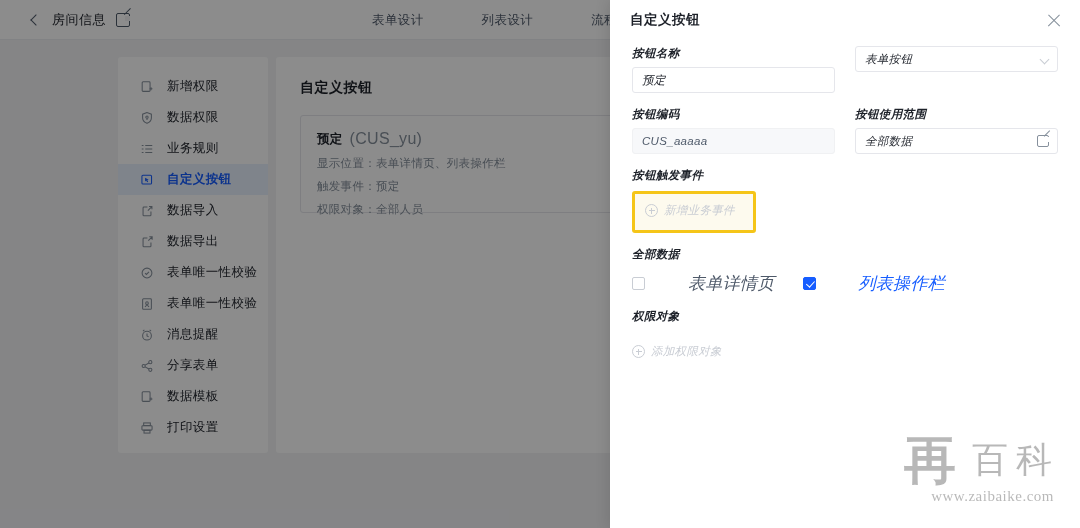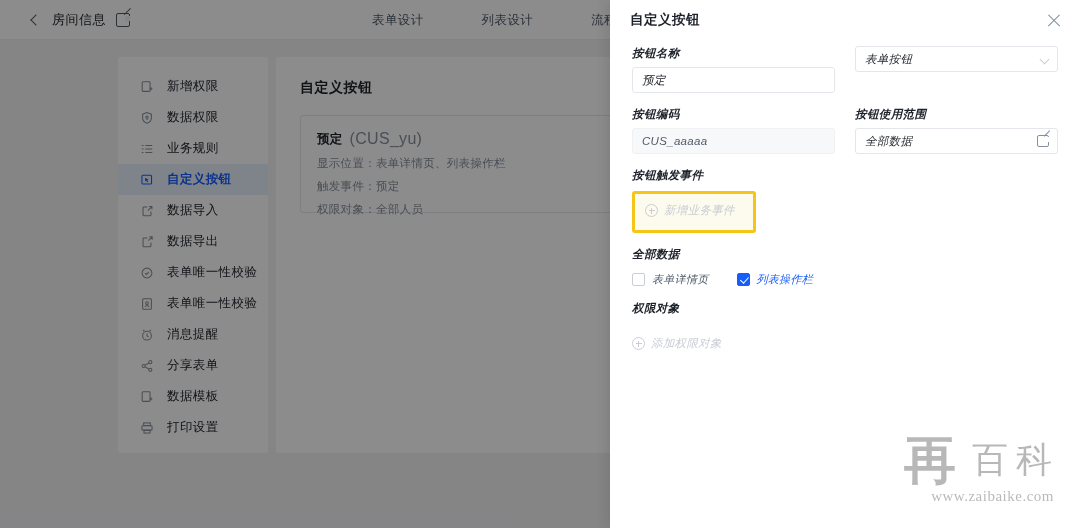--- a/index.html
+++ b/index.html
@@ -212,21 +212,21 @@
     width: 13px; height: 13px; border: 1.2px solid #c9cdd4;
     border-radius: 2px; background: #fff; position: relative; flex: 0 0 13px;
   }
   .cb-box.checked { background: #165dff; border-color: #165dff; }
   .cb-box.checked::after {
     content: ""; position: absolute; left: 4px; top: 1.2px;
     width: 3.6px; height: 7px;
     border-right: 1.6px solid #fff; border-bottom: 1.6px solid #fff;
     transform: rotate(42deg);
   }
-  .cb-label { font-size: 11px; color: #4e5969; letter-spacing: .3px; }
+  .cb-label { font-size: 17px; color: #4e5969; letter-spacing: .3px; margin-left: 36px; }
   .cb-item.checked .cb-label { color: #165dff; }
 
   
   .watermark {
     position: absolute; right: 20px; bottom: 8px;
     width: 300px; height: 86px;
     opacity: .42; pointer-events: none;
     display: flex; flex-direction: column; align-items: flex-end;
   }
   .wm-row { display: flex; align-items: center; gap: 16px; }

